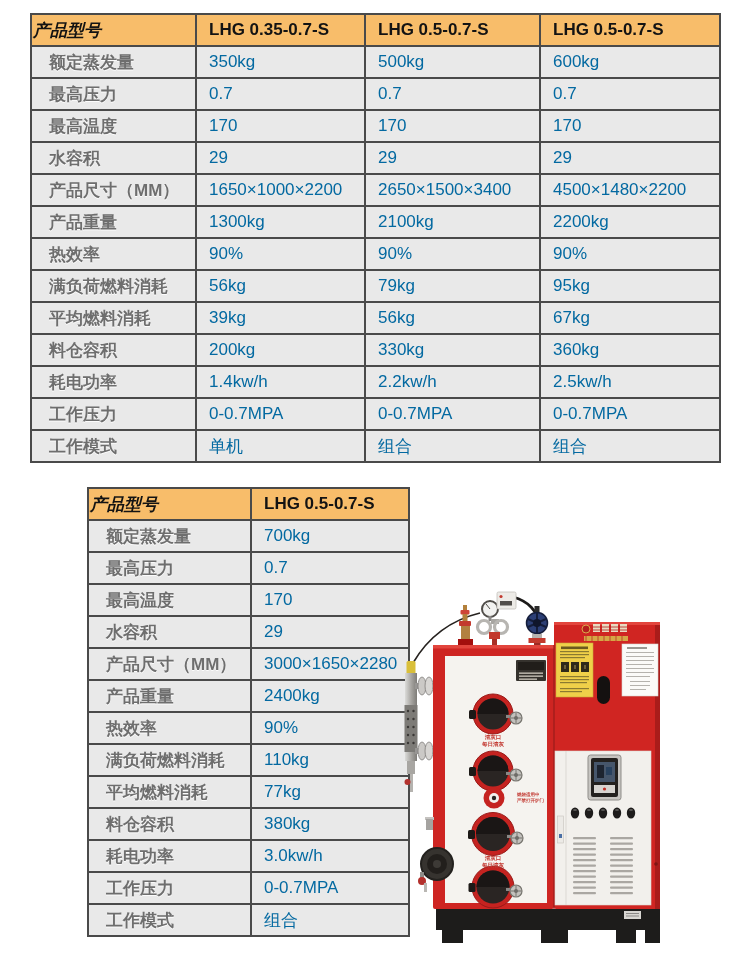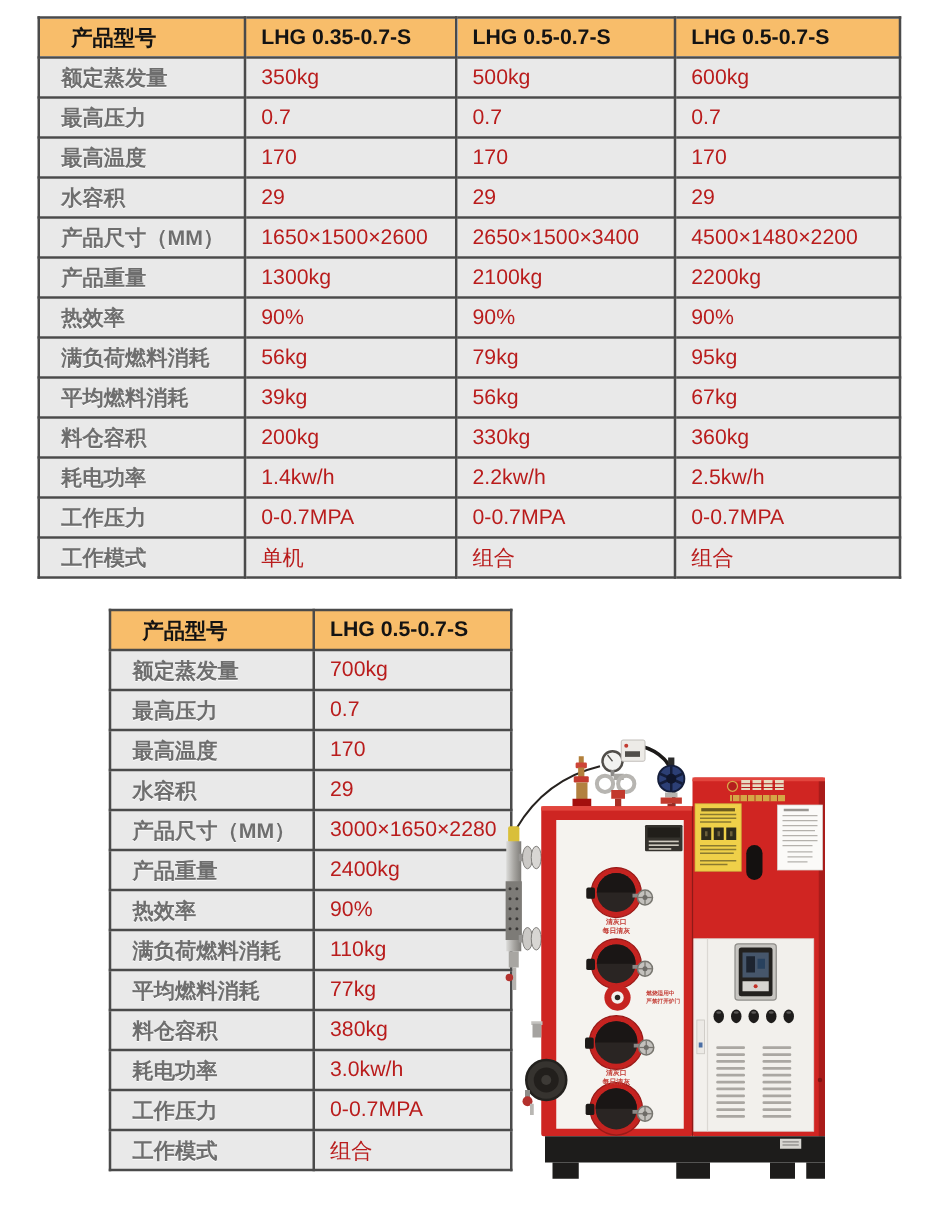--- a/index.html
+++ b/index.html
@@ -7,24 +7,24 @@
        font-family:"Liberation Sans","DejaVu Sans",sans-serif;}
   .page{position:absolute;left:0;top:0;width:750px;height:967px;background:#fff;}
 
   
   table.spec{position:absolute;border-collapse:collapse;table-layout:fixed;
              border:1px solid #454545;}
   table.spec th,table.spec td{border:2px solid #4a4a4a;height:30px;
              font-size:17px;vertical-align:middle;white-space:nowrap;overflow:hidden;
              padding:0 4px 0 12px;}
   table.spec thead th{background:#f8bd6a;color:#131313;font-weight:bold;text-align:left;}
-  table.spec thead th.lbl{padding-left:25px;}
+  table.spec thead th.lbl{padding-left:1px;font-style:italic;}
   table.spec tbody th{background:#e9e9e9;color:#6e6e6e;font-weight:bold;text-align:left;
              padding-left:17px;text-shadow:0 1px 0 rgba(255,255,255,.85);}
-  table.spec tbody td{background:#e9e9e9;color:#b91c1c;font-weight:normal;}
+  table.spec tbody td{background:#e9e9e9;color:#0369a1;font-weight:normal;}
 
   #table1{left:30px;top:13px;width:689px;}
   #table2{left:87px;top:487px;width:321px;}
 
   
   .boiler-wrap{position:absolute;left:400px;top:578px;width:340px;height:374px;z-index:2;}
   .boiler-wrap svg{display:block;width:100%;height:100%;}
   svg text{font-family:"Liberation Sans","DejaVu Sans",sans-serif;}
 </style>
 </head>
@@ -72,21 +72,21 @@
 
         <tr>
           <th>水容积</th>
           <td>29</td>
           <td>29</td>
           <td>29</td>
         </tr>
 
         <tr>
           <th>产品尺寸（MM）</th>
-          <td>1650×1500×2600</td>
+          <td>1650×1000×2200</td>
           <td>2650×1500×3400</td>
           <td>4500×1480×2200</td>
         </tr>
 
         <tr>
           <th>产品重量</th>
           <td>1300kg</td>
           <td>2100kg</td>
           <td>2200kg</td>
         </tr>

